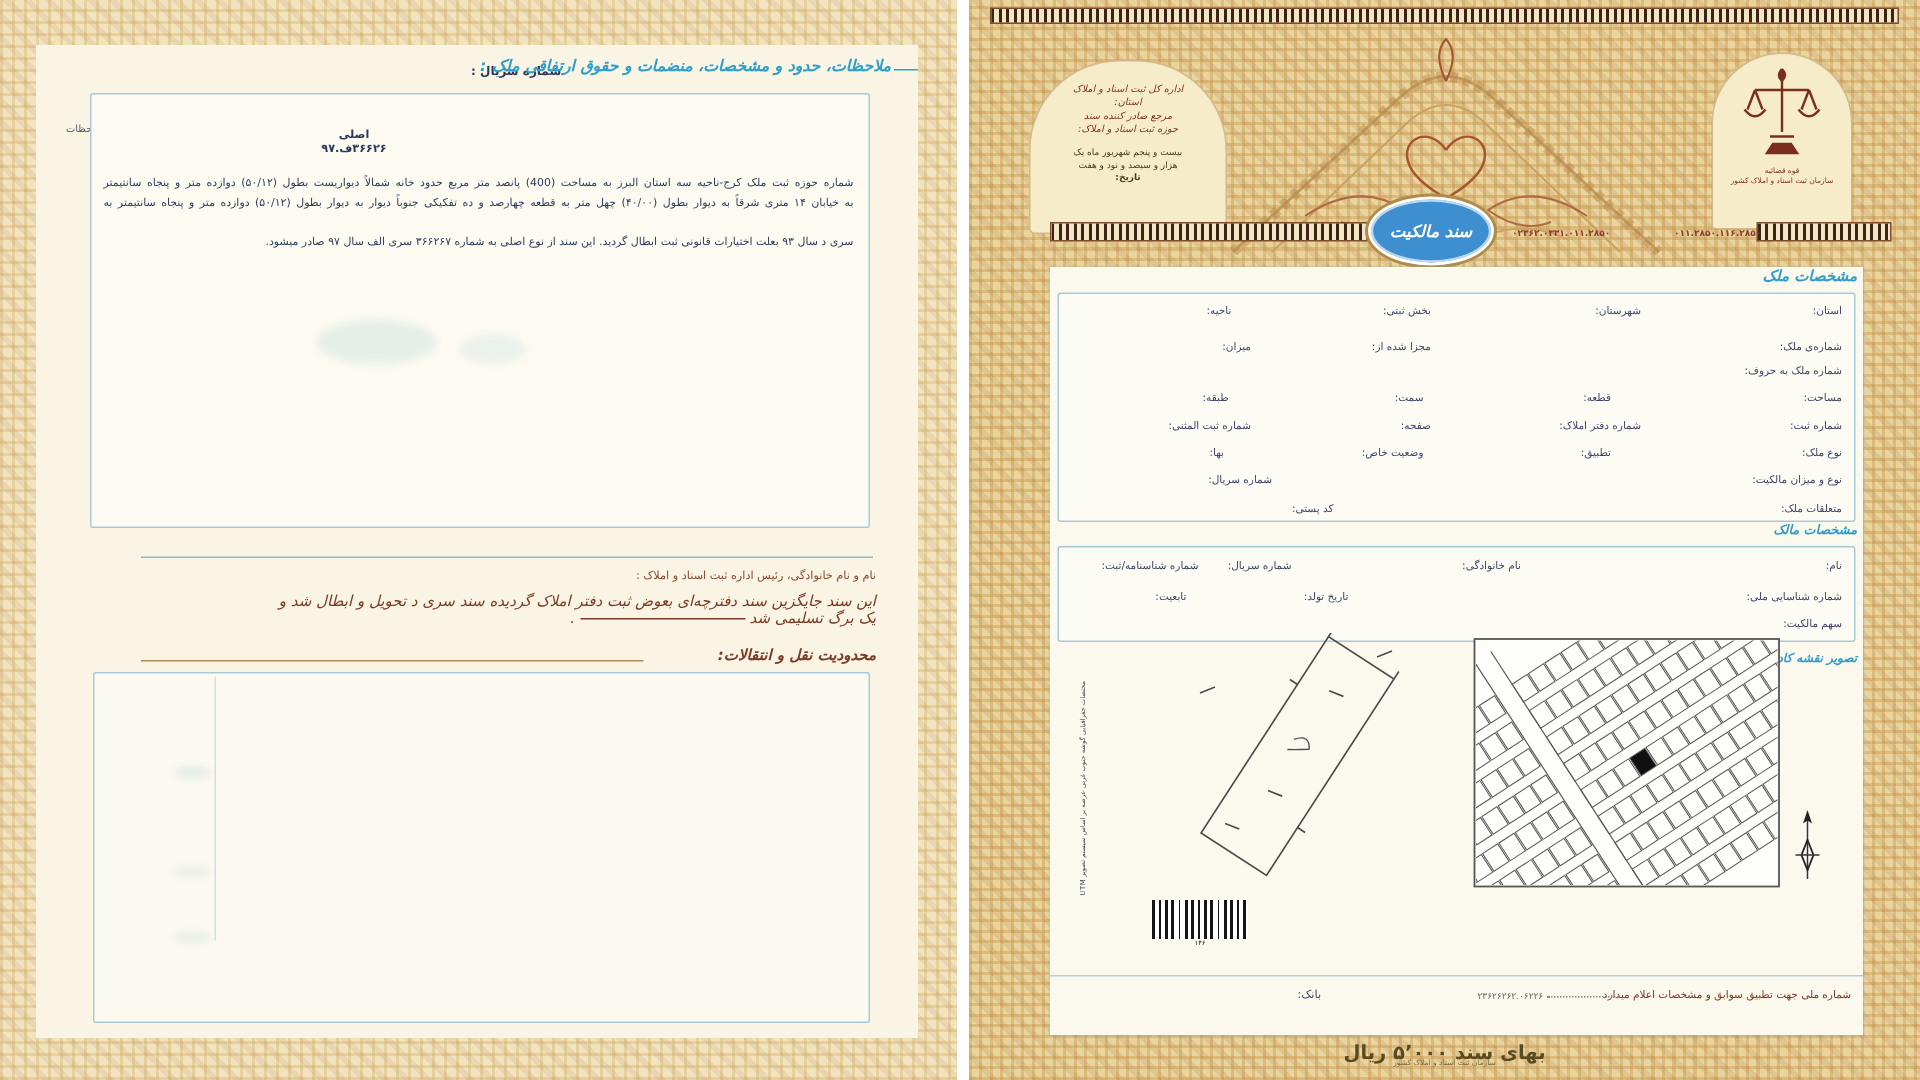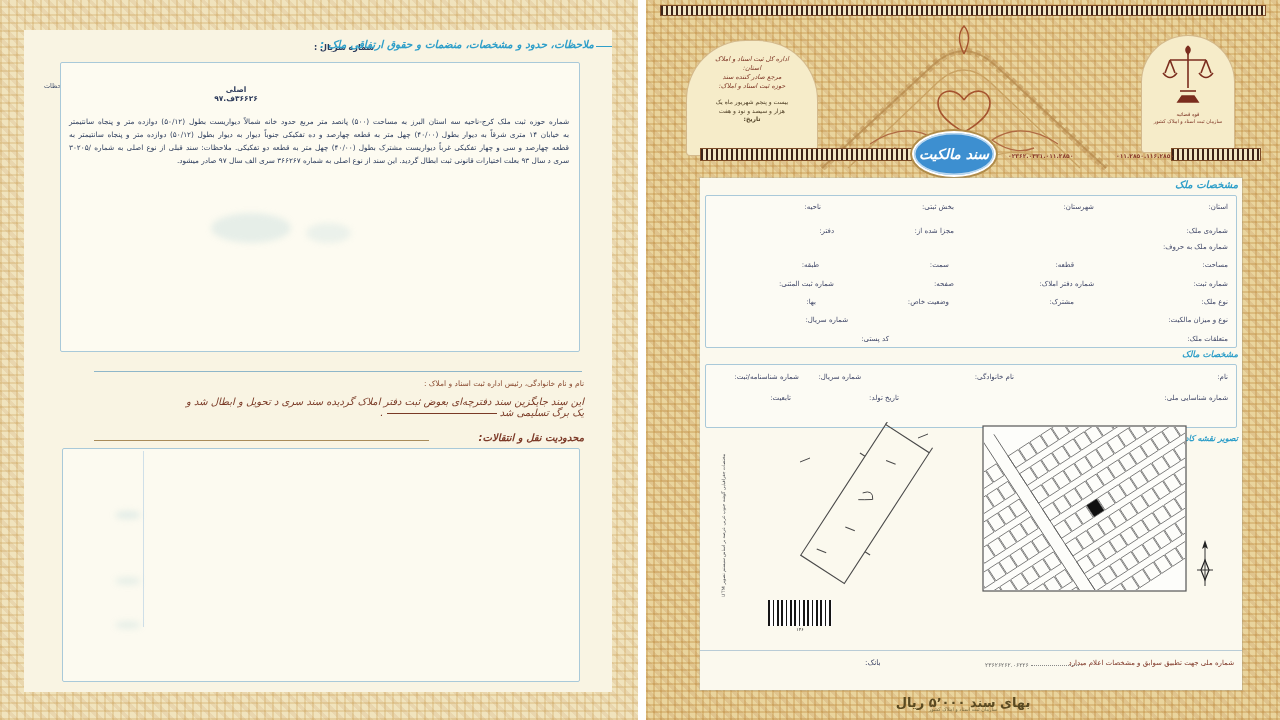--- a/index.html
+++ b/index.html
@@ -58,23 +58,22 @@
     <div class="paperL">
 
       <div class="abs rtl" style="left:20px;top:16px;font-size:6.5px;color:#44506e;margin-top:36px;">شماره دفتر املاک (۱۴۵) الف (۸۸-۱۱) ملاحظات</div>
       <div class="abs rtl navy" style="left:250px;top:13px;font-size:8px;font-weight:bold;">شماره سریال :</div>
       <div class="abs rtl blueHead nowrap" style="right:18px;top:8px;font-size:10.5px;">ملاحظات، حدود و مشخصات، منضمات و حقوق ارتفاقی ملک :</div>
       <div class="abs" style="right:0px;top:16px;width:16px;border-top:1px solid #2f9fc9;"></div>
 
       <div class="formBox" style="left:36px;top:32px;width:520px;height:290px;background:#fdfbf1;">
         <div class="abs rtl navy" style="left:105px;top:22px;width:100px;font-size:7.5px;font-weight:bold;text-align:center;">اصلی ۳۶۶۲۶ف.۹۷</div>
 
-        <div class="pline" style="top:53px;">شماره حوزه ثبت ملک کرج-ناحیه سه استان البرز به مساحت (۵۰۰) پانصد متر مربع حدود خانه شمالاً دیواریست بطول (۵۰/۱۲) دوازده متر و پنجاه سانتیمتر</div>
+        <div class="pline" style="top:53px;">شماره حوزه ثبت ملک کرج-ناحیه سه استان البرز به مساحت (400) پانصد متر مربع حدود خانه شمالاً دیواریست بطول (۵۰/۱۲) دوازده متر و پنجاه سانتیمتر</div>
         <div class="pline" style="top:66px;">به خیابان ۱۴ متری شرقاً به دیوار بطول (۴۰/۰۰) چهل متر به قطعه چهارصد و ده تفکیکی جنوباً دیوار به دیوار بطول (۵۰/۱۲) دوازده متر و پنجاه سانتیمتر به</div>
-        <div class="pline" style="top:79px;">قطعه چهارصد و سی و چهار تفکیکی غرباً دیواریست مشترک بطول (۴۰/۰۰) چهل متر به قطعه دو تفکیکی. ملاحظات: سند قبلی از نوع اصلی به شماره /۳۰۲۰۵</div>
         <div class="pline" style="top:92px;text-align-last:right;">سری د سال ۹۳ بعلت اختیارات قانونی ثبت ابطال گردید. این سند از نوع اصلی به شماره ۳۶۶۲۶۷ سری الف سال ۹۷ صادر میشود.</div>
 
         <div class="smudge" style="left:150px;top:150px;width:80px;height:30px;background:rgba(125,185,195,.18);"></div>
         <div class="smudge" style="left:245px;top:160px;width:45px;height:20px;background:rgba(125,185,195,.14);"></div>
       </div>
 
       <div class="abs" style="left:70px;right:30px;top:341px;border-top:1.3px solid #8fb6c9;"></div>
       <div class="abs rtl" style="right:28px;top:349px;font-size:7.5px;color:#8a4a30;">نام و نام خانوادگی، رئیس اداره ثبت اسناد و املاک :</div>
       <div class="abs rtl" style="right:28px;left:150px;top:366px;font-size:10px;color:#7a3a26;font-style:italic;text-align:right;">
         <span>این سند جایگزین سند دفترچه‌ای بعوض ثبت دفتر املاک گردیده سند سری د تحویل و ابطال شد و یک برگ تسلیمی شد</span>
@@ -143,58 +142,58 @@
       </svg>
       <div class="rtl maroon" style="text-align:center;font-size:5px;line-height:7px;margin-top:3px;">
         <div>قوه قضائیه</div>
         <div>سازمان ثبت اسناد و املاک کشور</div>
       </div>
     </div>
 
     <div class="abs tickstrip" style="left:54px;top:148px;width:212px;height:13px;"></div>
     <div class="abs tickstrip" style="left:525px;top:148px;width:90px;height:13px;"></div>
     <div class="oval" style="left:266px;top:131px;width:84px;height:46px;">
-      <span class="rtl" style="color:#ffffff;font-size:14px;font-weight:bold;font-style:italic;">سند مالکیت</span>
+      <span class="rtl" style="color:#ffffff;font-size:11px;font-weight:bold;font-style:italic;">سند مالکیت</span>
     </div>
     <div class="serialNum rtl" style="left:362px;top:152px;">۰۲۳۶۲.۰۳۳۱.۰۱۱.۲۸۵۰</div>
     <div class="serialNum rtl" style="left:470px;top:152px;">۰۱۱.۲۸۵۰.۱۱۶.۲۸۵۰</div>
 
     <div class="sheetR">
 
       <div class="abs rtl blueHead" style="right:4px;top:1px;font-size:10px;">مشخصات ملک</div>
       <div class="formBox" style="left:5px;top:17px;width:532px;height:153px;">
         <div class="row" style="top:7px;">
           <span class="fieldLabel" style="right:8px;">استان:</span>
           <span class="fieldLabel" style="right:142px;">شهرستان:</span>
           <span class="fieldLabel" style="right:282px;">بخش ثبتی:</span>
           <span class="fieldLabel" style="right:415px;">ناحیه:</span>
         </div>
         <div class="row" style="top:31px;">
           <span class="fieldLabel" style="right:8px;">شماره‌ی ملک:</span>
           <span class="fieldLabel" style="right:282px;">مجزا شده از:</span>
-          <span class="fieldLabel" style="right:402px;">دفتر:</span>
+          <span class="fieldLabel" style="right:402px;">میزان:</span>
         </div>
         <div class="row" style="top:47px;">
           <span class="fieldLabel" style="right:8px;">شماره ملک به حروف:</span>
         </div>
         <div class="row" style="top:65px;">
           <span class="fieldLabel" style="right:8px;">مساحت:</span>
           <span class="fieldLabel" style="right:162px;">قطعه:</span>
           <span class="fieldLabel" style="right:287px;">سمت:</span>
           <span class="fieldLabel" style="right:417px;">طبقه:</span>
         </div>
         <div class="row" style="top:84px;">
           <span class="fieldLabel" style="right:8px;">شماره ثبت:</span>
           <span class="fieldLabel" style="right:142px;">شماره دفتر املاک:</span>
           <span class="fieldLabel" style="right:282px;">صفحه:</span>
           <span class="fieldLabel" style="right:402px;">شماره ثبت المثنی:</span>
         </div>
         <div class="row" style="top:102px;">
           <span class="fieldLabel" style="right:8px;">نوع ملک:</span>
-          <span class="fieldLabel" style="right:162px;">مشترک:</span>
+          <span class="fieldLabel" style="right:162px;">تطبیق:</span>
           <span class="fieldLabel" style="right:287px;">وضعیت خاص:</span>
           <span class="fieldLabel" style="right:420px;">بها:</span>
         </div>
         <div class="row" style="top:120px;">
           <span class="fieldLabel" style="right:8px;">نوع و میزان مالکیت:</span>
           <span class="fieldLabel" style="right:388px;">شماره سریال:</span>
         </div>
         <div class="row" style="top:139px;">
           <span class="fieldLabel" style="right:8px;text-align:center;">متعلقات ملک:</span>
           <span class="fieldLabel" style="right:347px;">کد پستی:</span>
@@ -206,20 +205,23 @@
         <div class="row" style="top:8px;">
           <span class="fieldLabel" style="right:8px;">نام:</span>
           <span class="fieldLabel" style="right:222px;">نام خانوادگی:</span>
           <span class="fieldLabel" style="right:375px;">شماره سریال:</span>
           <span class="fieldLabel" style="right:437px;">شماره شناسنامه/ثبت:</span>
         </div>
         <div class="row" style="top:29px;">
           <span class="fieldLabel" style="right:8px;">شماره شناسایی ملی:</span>
           <span class="fieldLabel" style="right:337px;">تاریخ تولد:</span>
           <span class="fieldLabel" style="right:445px;">تابعیت:</span>
+        </div>
+        <div class="row" style="top:47px;">
+          <span class="fieldLabel" style="right:8px;">سهم مالکیت:</span>
         </div>
       </div>
 
       <div class="abs rtl blueHead" style="right:4px;top:256px;font-size:8px;">تصویر نقشه کاداستر ملک</div>
 
       <div class="abs rtl" style="left:-62px;top:345px;width:170px;font-size:4.5px;color:#44464a;
                   transform:rotate(-90deg);text-align:center;letter-spacing:.4px;">مختصات جغرافیایی گوشه جنوب غربی عرصه بر اساس سیستم تصویر UTM</div>
 
       <svg class="abs" style="left:70px;top:244px;" width="190" height="170" viewBox="0 0 190 170">
         <g transform="translate(95,82) rotate(33)" stroke="#4a4a4a" fill="none" stroke-width="1.1">

